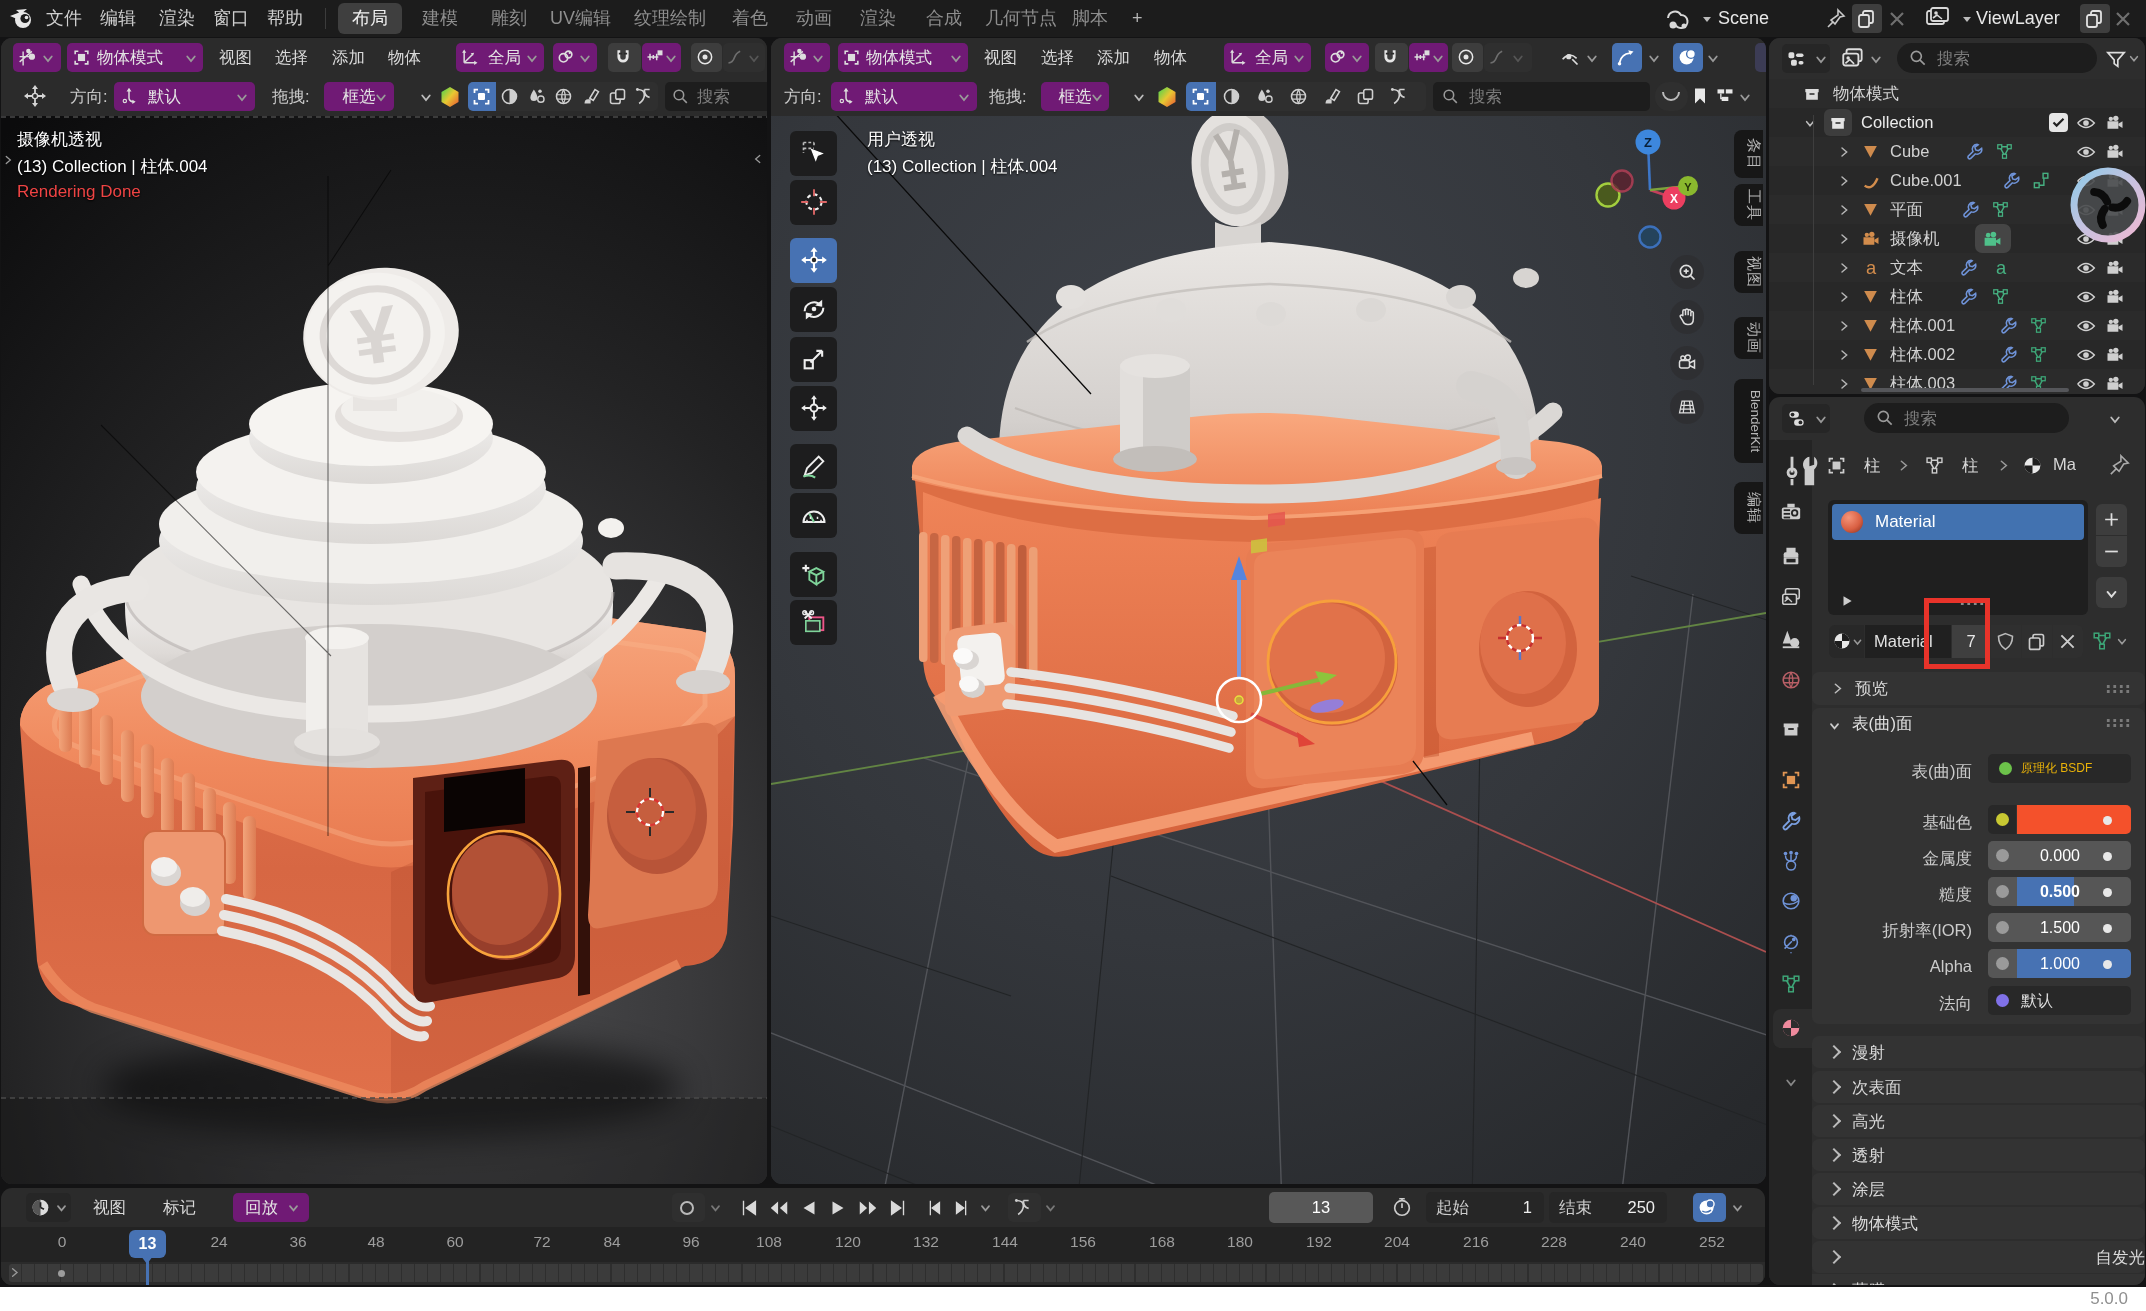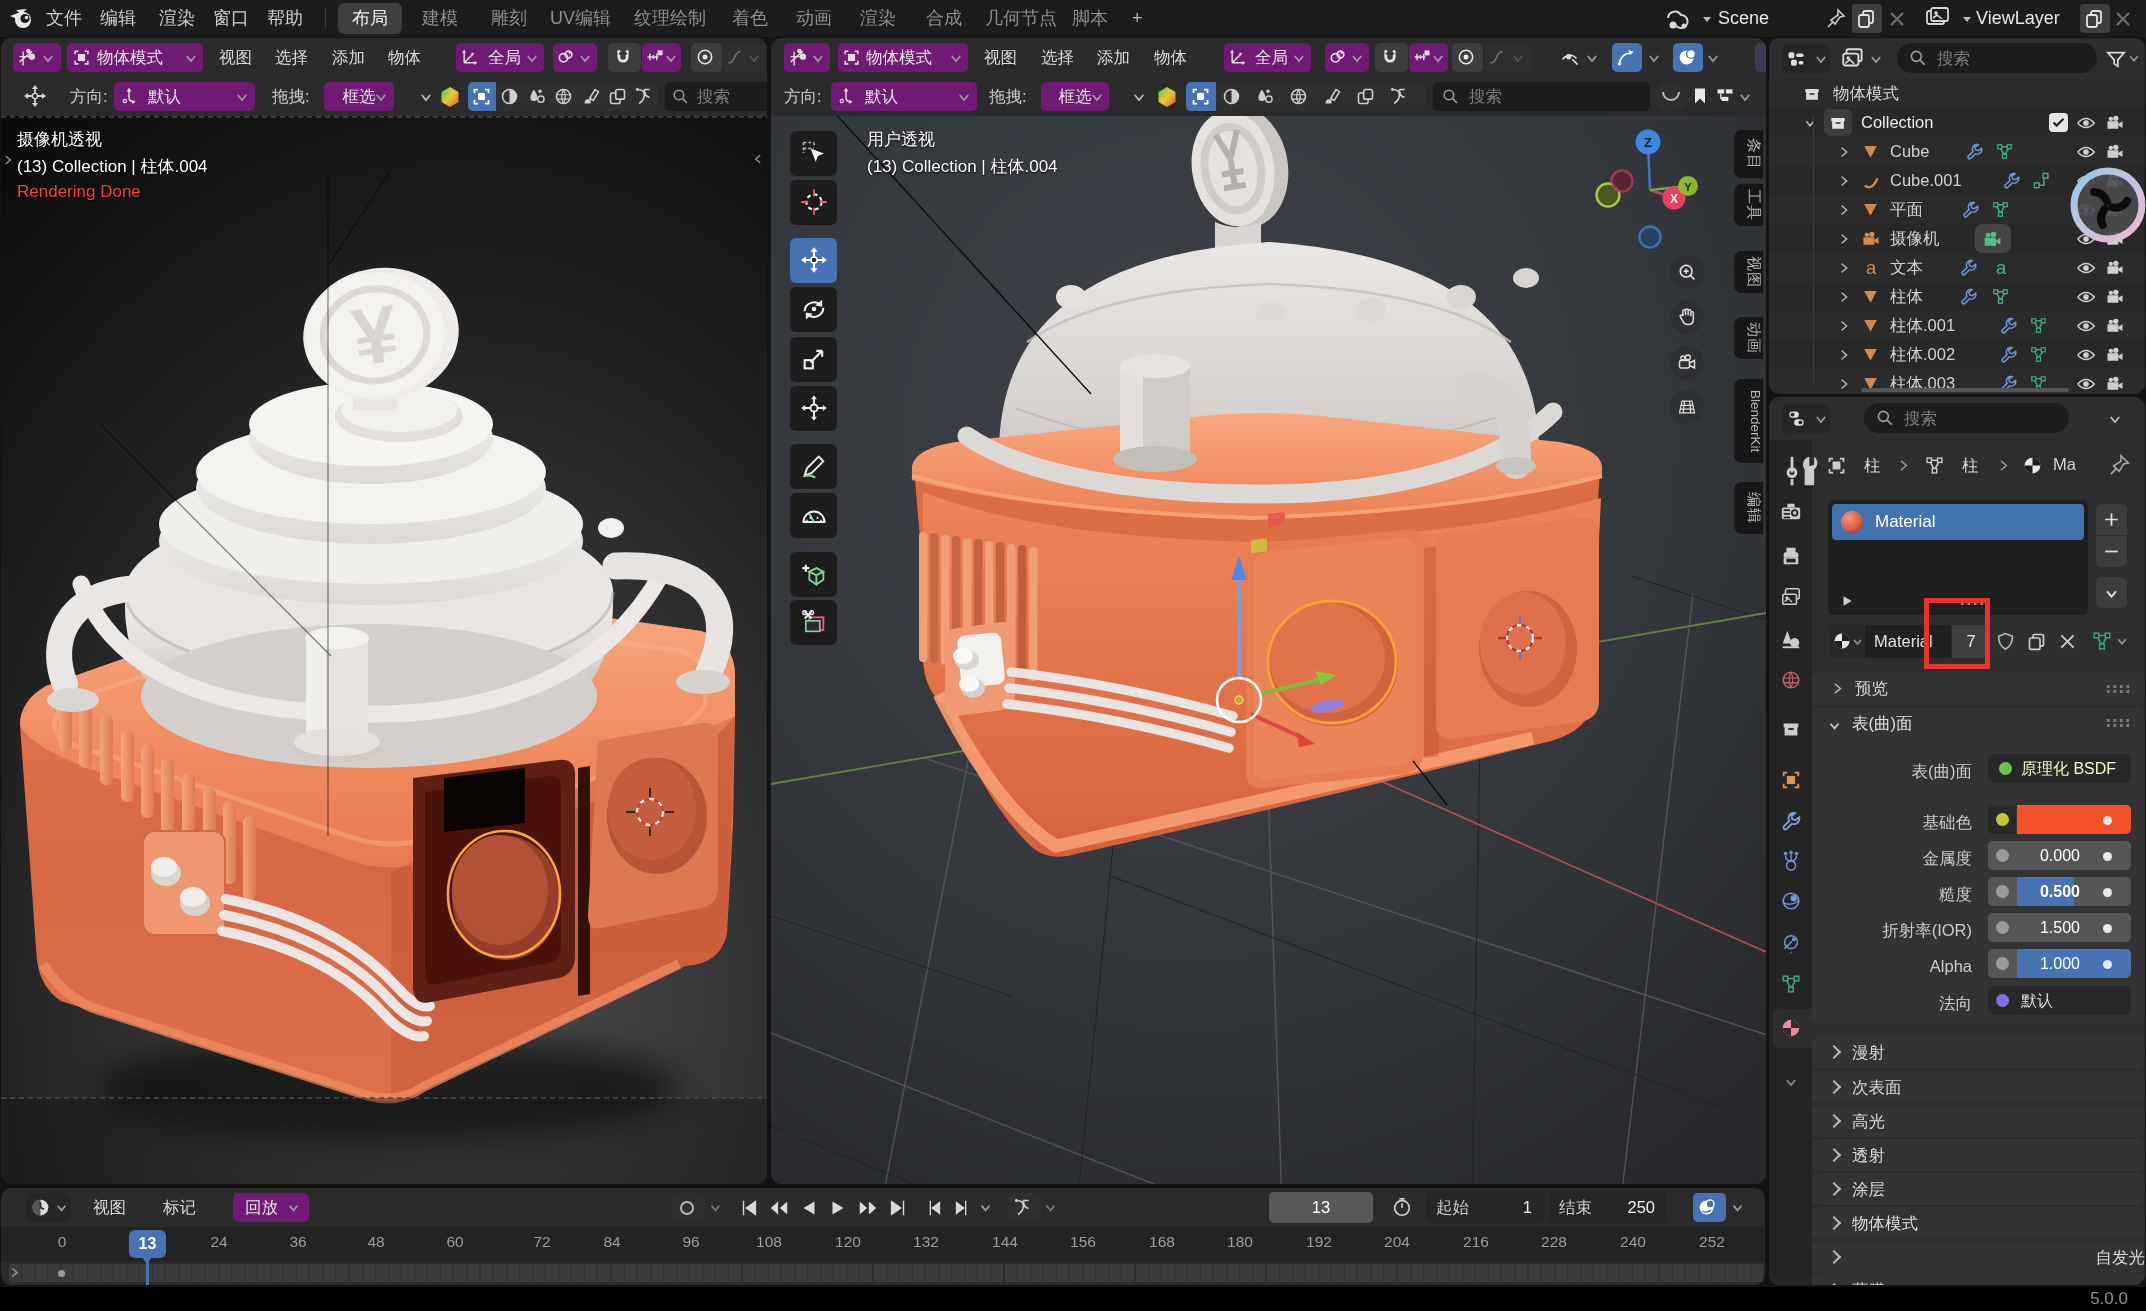--- a/index.html
+++ b/index.html
@@ -9,21 +9,21 @@
 #topbar{position:absolute;left:0;top:0;width:2146px;height:37px;background:#1c1c1c;color:#d6d6d6;font-size:18px;}
 .tmenu{position:absolute;top:0;height:37px;line-height:37px;color:#cfcfcf;}
 .wtab{position:absolute;top:3px;height:31px;line-height:31px;padding:0 14px;color:#8e8e8e;border-radius:6px;}
 .wtab.on{background:#3f3f3f;color:#f0f0f0;}
 .ed{position:absolute;background:#2b2b2b;border-radius:11px;overflow:hidden;}
 .vhdr{position:absolute;left:0;top:0;right:0;height:78px;background:#2b2b2b;}
 .vrow{position:absolute;left:0;right:0;height:39px;}
 .btn{position:absolute;height:29px;top:5px;background:#701a75;border-radius:5px;color:#e3e3e3;font-size:16.5px;line-height:29px;text-align:center;}
 .mi{position:absolute;top:0;height:39px;line-height:39px;color:#d9d9d9;font-size:16.5px;}
 .lbl{position:absolute;height:39px;line-height:39px;color:#cacaca;font-size:16.5px;}
-#status{position:absolute;left:0;top:1287px;width:2146px;height:24px;background:#000000;color:#8f8f8f;font-size:17px;line-height:24px;}
+#status{position:absolute;left:0;top:1287px;width:2146px;height:24px;background:#ffffff;color:#8f8f8f;font-size:17px;line-height:24px;}
 .tbtn{position:absolute;left:19px;width:47px;height:45px;background:rgba(27,27,27,0.9);border-radius:6px;}
 .tbi{left:29px;}
 .ngb{position:absolute;left:899px;width:34px;height:34px;background:rgba(46,46,48,0.75);border-radius:50%;}
 .ngi{left:906px;}
 .ntab{position:absolute;left:963px;width:29px;overflow:hidden;background:#171717;border-radius:8px 0 0 8px;color:#b8b8b8;font-size:15px;writing-mode:vertical-rl;text-orientation:sideways;text-align:center;letter-spacing:1px;}
 .orow{position:absolute;left:0;width:376px;height:29px;}
 .oi{position:absolute;top:5px;}
 .oc{left:67px;top:7px;color:#b5b5b5;}
 .ob{left:92px;color:#cf8b4d;}
 .oe{left:307px;color:#cfcfcf;}
@@ -1332,21 +1332,21 @@
           <span class="pt" style="left:43px;line-height:33px;">预览</span>
           <span class="abs" style="right:14px;top:12px;width:26px;height:9px;background:radial-gradient(circle 1.6px, #7a7a7a 1.5px, transparent 1.6px) 0 0/6.5px 5px;"></span>
         </div>
       <div class="abs" style="left:43px;top:311px;width:333px;height:316px;background:#333333;border-radius:7px;">
         <svg class="abs" style="left:14px;top:9px;color:#ccc" width="17" height="17">
             <use href="#chev"></use>
           </svg>
           <span style="position:absolute;left:40px;top:0;line-height:31px;color:#e0e0e0;font-size:16.5px;">表(曲)面</span>
           <span class="abs" style="right:14px;top:10px;width:26px;height:9px;background:radial-gradient(circle 1.6px, #7a7a7a 1.5px, transparent 1.6px) 0 0/6.5px 5px;"></span>
         <span class="plbl" style="left:16px;top:49px;">表(曲)面</span>
-        <span class="abs" style="left:176px;top:46px;width:143px;height:29px;background:#282828;border-radius:5px;color:#fef9c3;font-size:16px;line-height:29px;"><i style="position:absolute;left:11px;top:8px;width:13px;height:13px;border-radius:50%;background:#6cc24a;"></i><span style="margin-left:33px;font-style:normal;">原理化 BSDF</span></span>
+        <span class="abs" style="left:176px;top:46px;width:143px;height:29px;background:#282828;border-radius:5px;color:#eab308;font-size:12px;line-height:29px;"><i style="position:absolute;left:11px;top:8px;width:13px;height:13px;border-radius:50%;background:#6cc24a;"></i><span style="margin-left:33px;font-style:normal;">原理化 BSDF</span></span>
         <span class="plbl" style="left:16px;top:100px;">基础色</span>
         <span class="abs" style="left:176px;top:97px;width:28px;height:29px;background:#282828;border-radius:5px 0 0 5px;"></span>
           <i class="abs" style="left:184px;top:105px;width:13px;height:13px;border-radius:50%;background:#c8c832;"></i>
         <span class="abs" style="left:205px;top:97px;width:114px;height:29px;background:#f4512b;border-radius:0 5px 5px 0;"></span>
         <span class="kdot" style="top:108px;"></span>
         <span class="plbl" style="left:16px;top:136px;">金属度</span>
         <span class="abs slid" style="top:133px;">
             <i class="dotg"></i>
           </span>
         <span class="abs sval" style="top:133px;">0.000</span>

